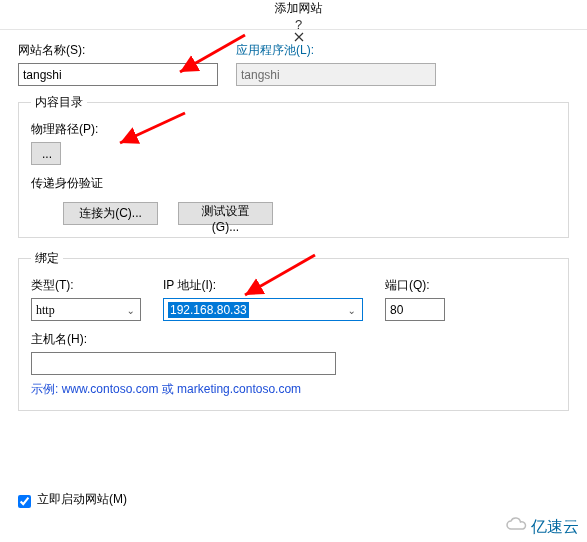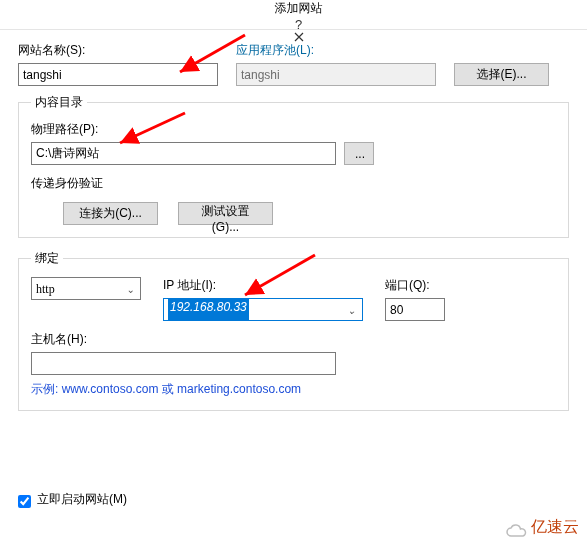--- a/index.html
+++ b/index.html
@@ -64,39 +64,39 @@
     }
     legend { padding: 0 4px; font-size: 12px; }
     .auth-row { display: flex; gap: 20px; margin-top: 10px; padding-left: 32px; }
     .example { color: #1d4ed8; margin-top: 6px; font-size: 12px; }
     .start-row { margin-top: 80px; display: flex; align-items: flex-end; gap: 6px; }
     .start-row input[type="checkbox"] { width: 13px; height: 13px; }
     .watermark {
       position: absolute;
       right: 8px;
       bottom: 4px;
-      color: #c2410c;
+      color: #0369a1;
       font-size: 16px;
       display: flex;
-      align-items: flex-end;
+      align-items: flex-start;
       gap: 4px;
     }
     .arrow-svg { position: absolute; pointer-events: none; }
     .select-wrap { position: relative; display: inline-block; }
     .select-wrap select { appearance: none; -webkit-appearance: none; padding-right: 18px; }
     .select-arrow {
       position: absolute; right: 6px; top: 50%; transform: translateY(-50%);
       pointer-events: none; font-size: 10px; color: #555;
     }
     .ip-selected {
       display: inline-block; background: #0078d7; color: #fff; padding: 1px 2px;
     }
     .ip-combo {
-      border: 1px solid #0078d7; height: 23px; display: flex; 
-      padding: 0 6px 0 4px; position: relative; width: 200px; font-style: italic;
+      border: 1px solid #0078d7; height: 23px; display: flex; align-items: center;
+      padding: 0 6px 0 4px; position: relative; width: 200px;
     }
     .ip-combo .select-arrow { right: 6px; }
   </style>
 </head>
 <body>
 
 <div class="titlebar">
   <span class="titlebar-title">添加网站</span>
   <div class="titlebar-btn">?</div>
   <div class="titlebar-btn">
@@ -110,46 +110,42 @@
 
   <div class="row">
     <div class="field" style="width:200px;">
       <label>网站名称(S):</label>
       <input type="text" value="tangshi" style="">
     </div>
     <div class="field" style="width:200px;">
       <label class="disabled-label">应用程序池(L):</label>
       <input type="text" readonly="" value="tangshi" style="">
     </div>
-    <div class="field" style="justify-content:flex-end;">
-      <label>&nbsp;</label>
-      <button class="btn btn-wide">选择(E)...</button>
-    </div>
   </div>
 
   <fieldset>
     <legend>内容目录</legend>
     <div class="field" style="width:100%;">
       <label>物理路径(P):</label>
       <div style="display:flex; gap:8px; align-items:center;">
-        <input type="text" style="width: 305px;" value="C:\唐诗网站">
         <button class="btn btn-browse">...</button>
       </div>
     </div>
     <div style="margin-top:10px;">传递身份验证</div>
     <div class="auth-row">
       <button class="btn btn-wide">连接为(C)...</button>
       <button class="btn btn-wide">测试设置(G)...</button>
     </div>
   </fieldset>
 
   <fieldset>
     <legend>绑定</legend>
     <div class="row" style="gap:22px;">
       <div class="field" style="width:110px;">
+        <label>类型(T):</label>
         <div class="select-wrap" style="width:110px;font-family:Liberation Serif, serif;">
           <select style="width:110px;">
             <option>http</option>
           </select>
           <span class="select-arrow">⌄</span>
         </div>
       </div>
       <div class="field">
         <label>IP 地址(I):</label>
         <div class="ip-combo">

